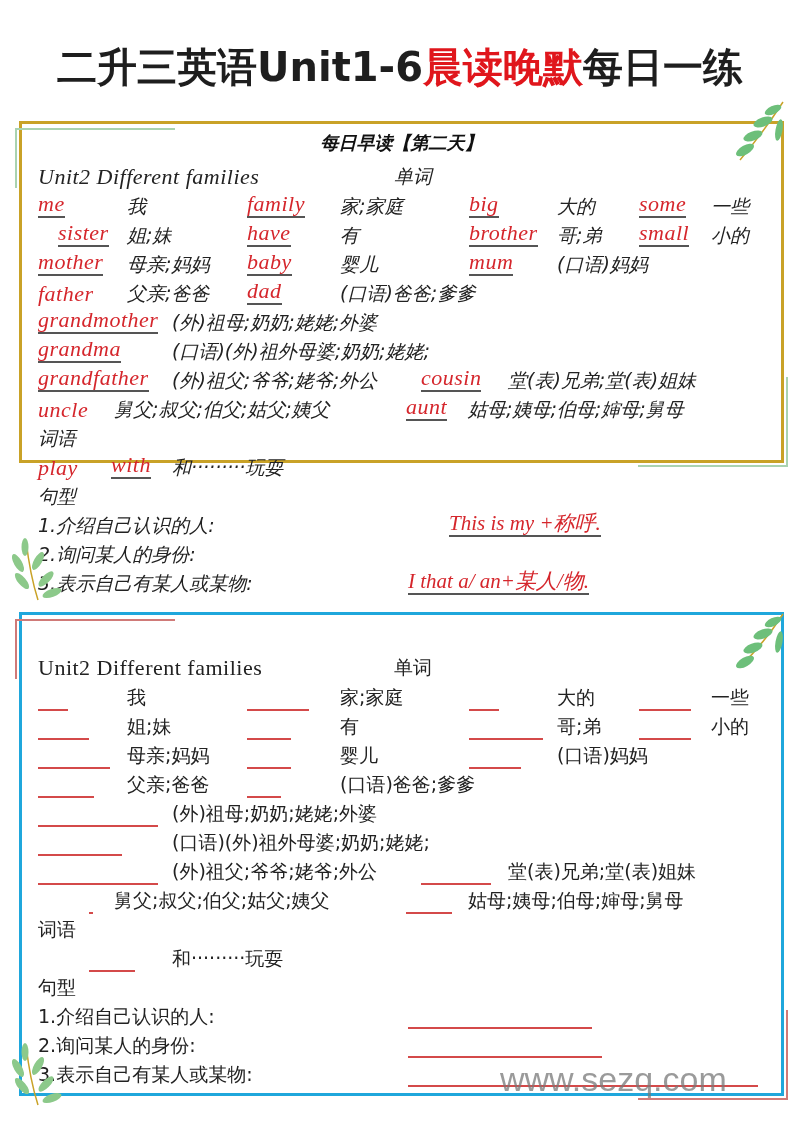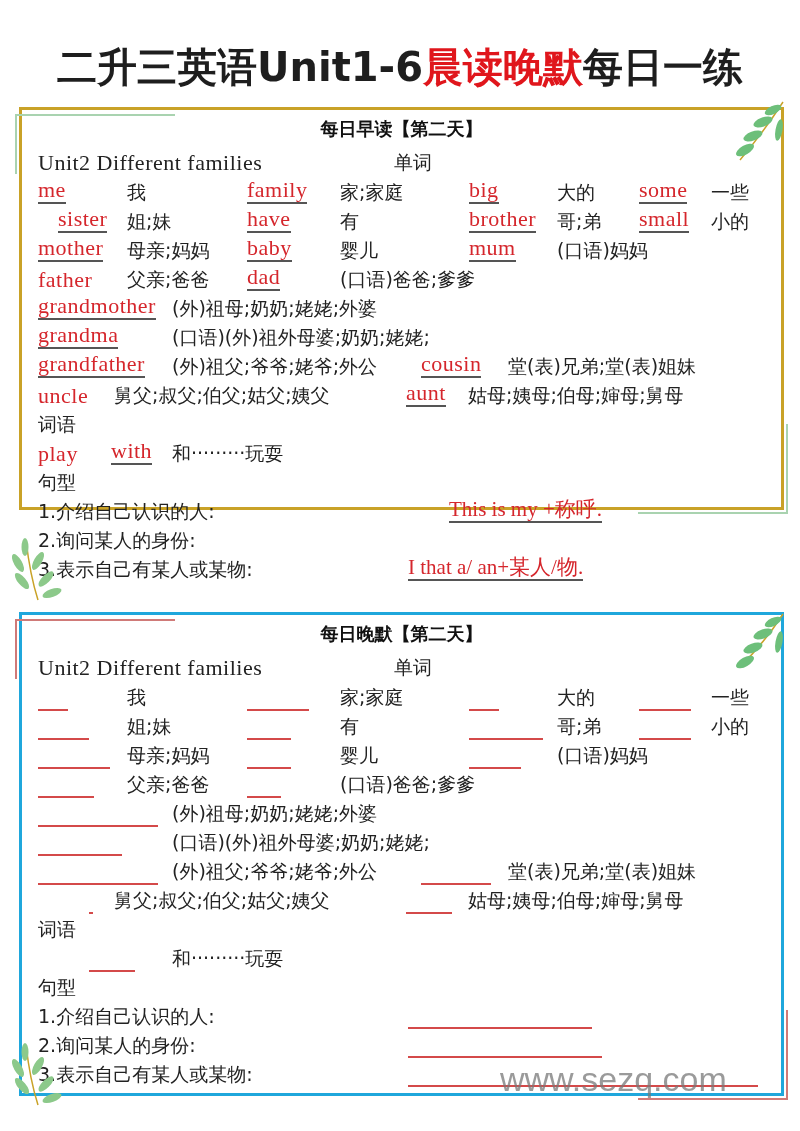--- a/index.html
+++ b/index.html
@@ -13,21 +13,21 @@
   }
   .page-title .hl { color: #e0161c; }
 
   .card { position: absolute; left: 19px; width: 765px; }
   .card .frame-main { position: absolute; inset: 0; border: 3px solid; }
   .card .frame-offset-top { position: absolute; left: -4px; top: 7px; width: 160px; height: 2px; }
   .card .frame-offset-left { position: absolute; left: -4px; top: 7px; width: 2px; height: 60px; }
   .card .frame-offset-br-h { position: absolute; right: -4px; bottom: -4px; width: 150px; height: 2px; }
   .card .frame-offset-br-v { position: absolute; right: -4px; bottom: -4px; width: 2px; height: 90px; }
 
-  .card-morning { top: 107px; height: 403px; }
+  .card-morning { top: 121px; height: 342px; font-style: italic; }
   .card-morning .frame-main { border-color: #c9a227; }
   .card-morning .frame-offset-top, .card-morning .frame-offset-left,
   .card-morning .frame-offset-br-h, .card-morning .frame-offset-br-v { background: #a9d3b0; }
 
   .card-evening { top: 612px; height: 484px; }
   .card-evening .frame-main { border-color: #1fa7dc; }
   .card-evening .frame-offset-top, .card-evening .frame-offset-left,
   .card-evening .frame-offset-br-h, .card-evening .frame-offset-br-v { background: #d07a78; }
 
   .card-head {
@@ -166,23 +166,20 @@
   </div>
 </div>
 
 <div class="card card-evening">
   <div class="frame-main"></div>
   <div class="frame-offset-top"></div>
   <div class="frame-offset-left"></div>
   <div class="frame-offset-br-h"></div>
   <div class="frame-offset-br-v"></div>
 
-  <div class="card-head">
-    <span class="pill">每日晚默【第二天】</span>
-  </div>
 
   <div class="row" style="top:41px;">
     <span class="cell unit" style="left:19px;">Unit2 Different families</span>
     <span class="cell zh" style="left:375px;">单词</span>
   </div>
 
   <div class="row" style="top:71px;">
     <span class="blank" style="left:19px;width:30px;"></span>
     <span class="cell zh" style="left:108px;">我</span>
     <span class="blank" style="left:228px;width:62px;"></span>

